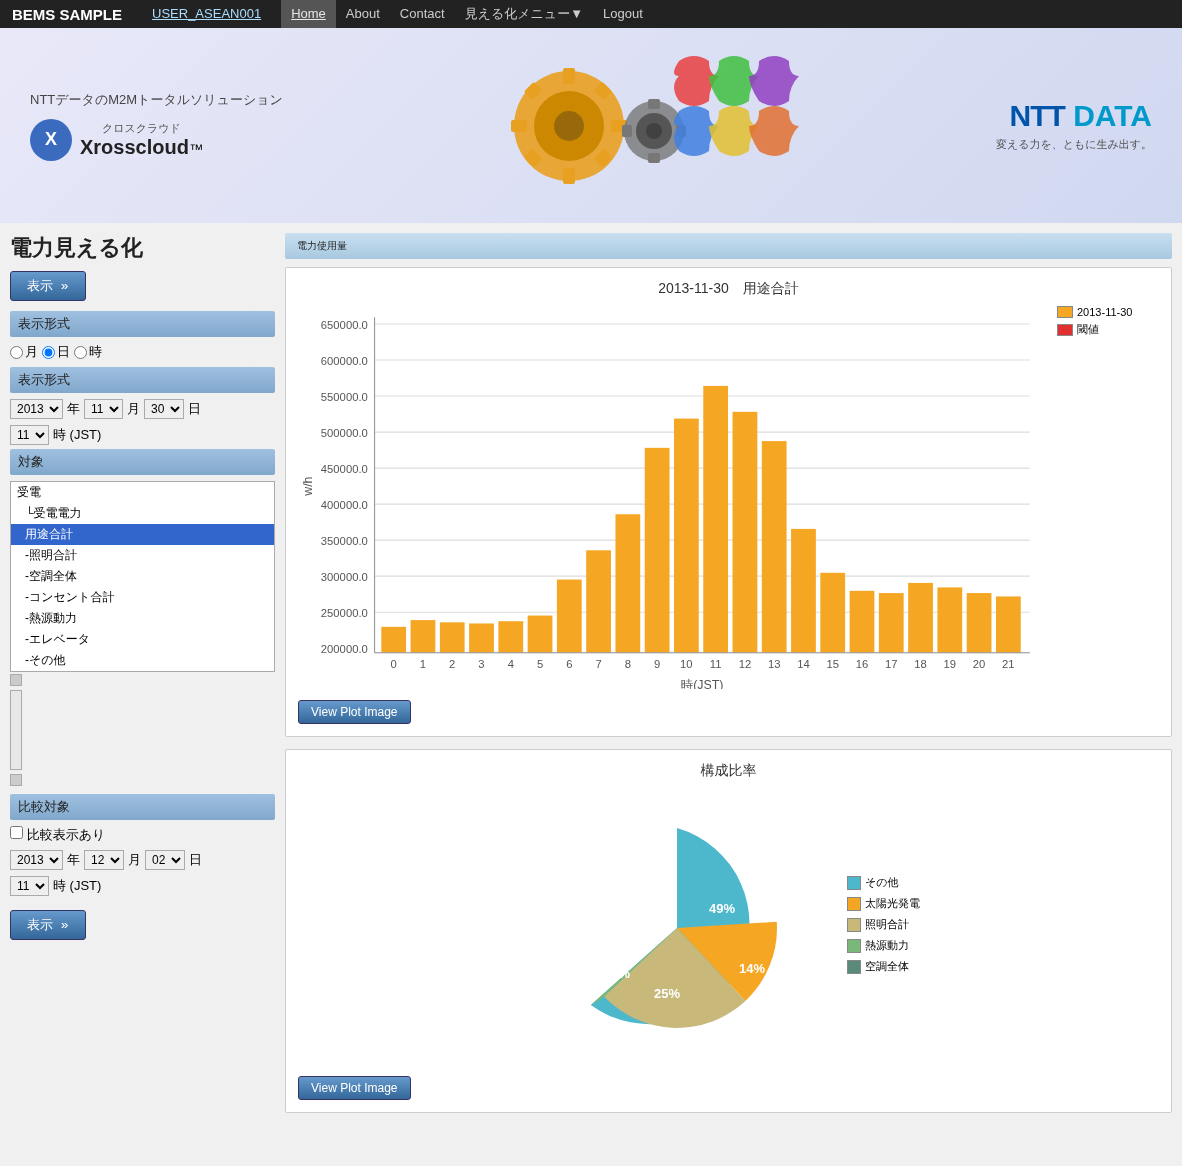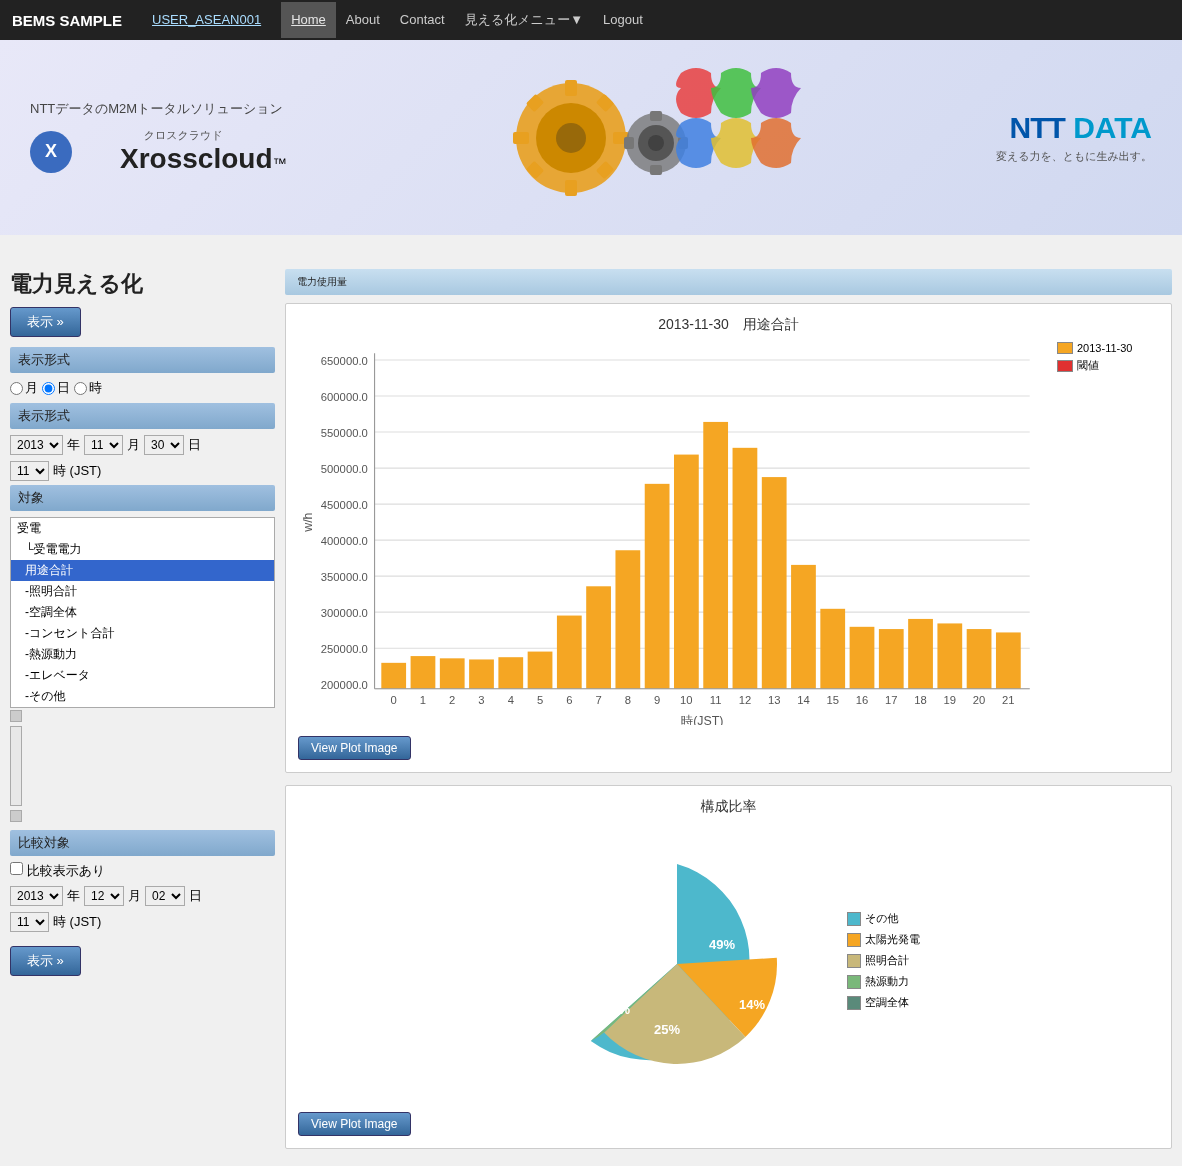--- a/index.html
+++ b/index.html
@@ -4,21 +4,21 @@
   <style>
     * { box-sizing: border-box; margin: 0; padding: 0; }
     body { font-family: Arial, sans-serif; font-size: 13px; background: #f0f0f0; }
 
     
     #navbar {
       background: #222;
       color: #fff;
       display: flex;
       align-items: center;
-      height: 40px;
+      height: 28px;
       padding: 0 12px;
       gap: 0;
     }
     #navbar .brand {
       font-size: 15px;
       font-weight: bold;
       color: #fff;
       margin-right: 20px;
       white-space: nowrap;
     }
@@ -103,21 +103,20 @@
       color: #555;
       margin-top: 4px;
     }
 
     
     #main {
       display: flex;
       gap: 0;
       padding: 10px;
       max-width: 1182px;
-      margin-top: 24px;
     }
 
     
     #sidebar {
       width: 265px;
       flex-shrink: 0;
       margin-right: 10px;
     }
     #sidebar .page-title {
       font-size: 22px;
@@ -127,20 +126,21 @@
     }
     .btn-primary {
       background: linear-gradient(to bottom, #6699cc, #336699);
       color: white;
       border: 1px solid #336;
       padding: 5px 16px;
       font-size: 13px;
       border-radius: 3px;
       cursor: pointer;
       margin-bottom: 10px;
+      font-family: Liberation Mono, monospace;
     }
     .section-header {
       background: linear-gradient(to bottom, #a0c0e0, #80a8cc);
       color: #222;
       padding: 4px 8px;
       font-size: 13px;
       border-radius: 2px;
       margin-bottom: 6px;
     }
     .form-row {
@@ -296,21 +296,21 @@
   <a class="nav-link">Logout</a>
 </nav>
 
 <div id="banner">
   <div class="banner-left">
     <div class="banner-subtitle">NTTデータのM2Mトータルソリューション</div>
     <div class="xrosscloud-logo">
       <div class="logo-icon">X</div>
       <div>
         <span class="logo-kana">クロスクラウド</span>
-        <span style="font-size:28px;font-weight:bold;color:#222;margin-left:40px;">Xrosscloud</span><span style="font-size:14px;">™</span>
+        <span style="font-size:20px;font-weight:bold;color:#222;">Xrosscloud</span><span style="font-size:14px;">™</span>
       </div>
     </div>
   </div>
   <div class="banner-center">
 
     <svg width="380" height="170" viewBox="0 0 380 170">
 
       <g transform="translate(60,25)">
         <circle cx="60" cy="60" r="55" fill="#e8a020" opacity="0.9"></circle>
         <circle cx="60" cy="60" r="35" fill="#cc8800"></circle>

